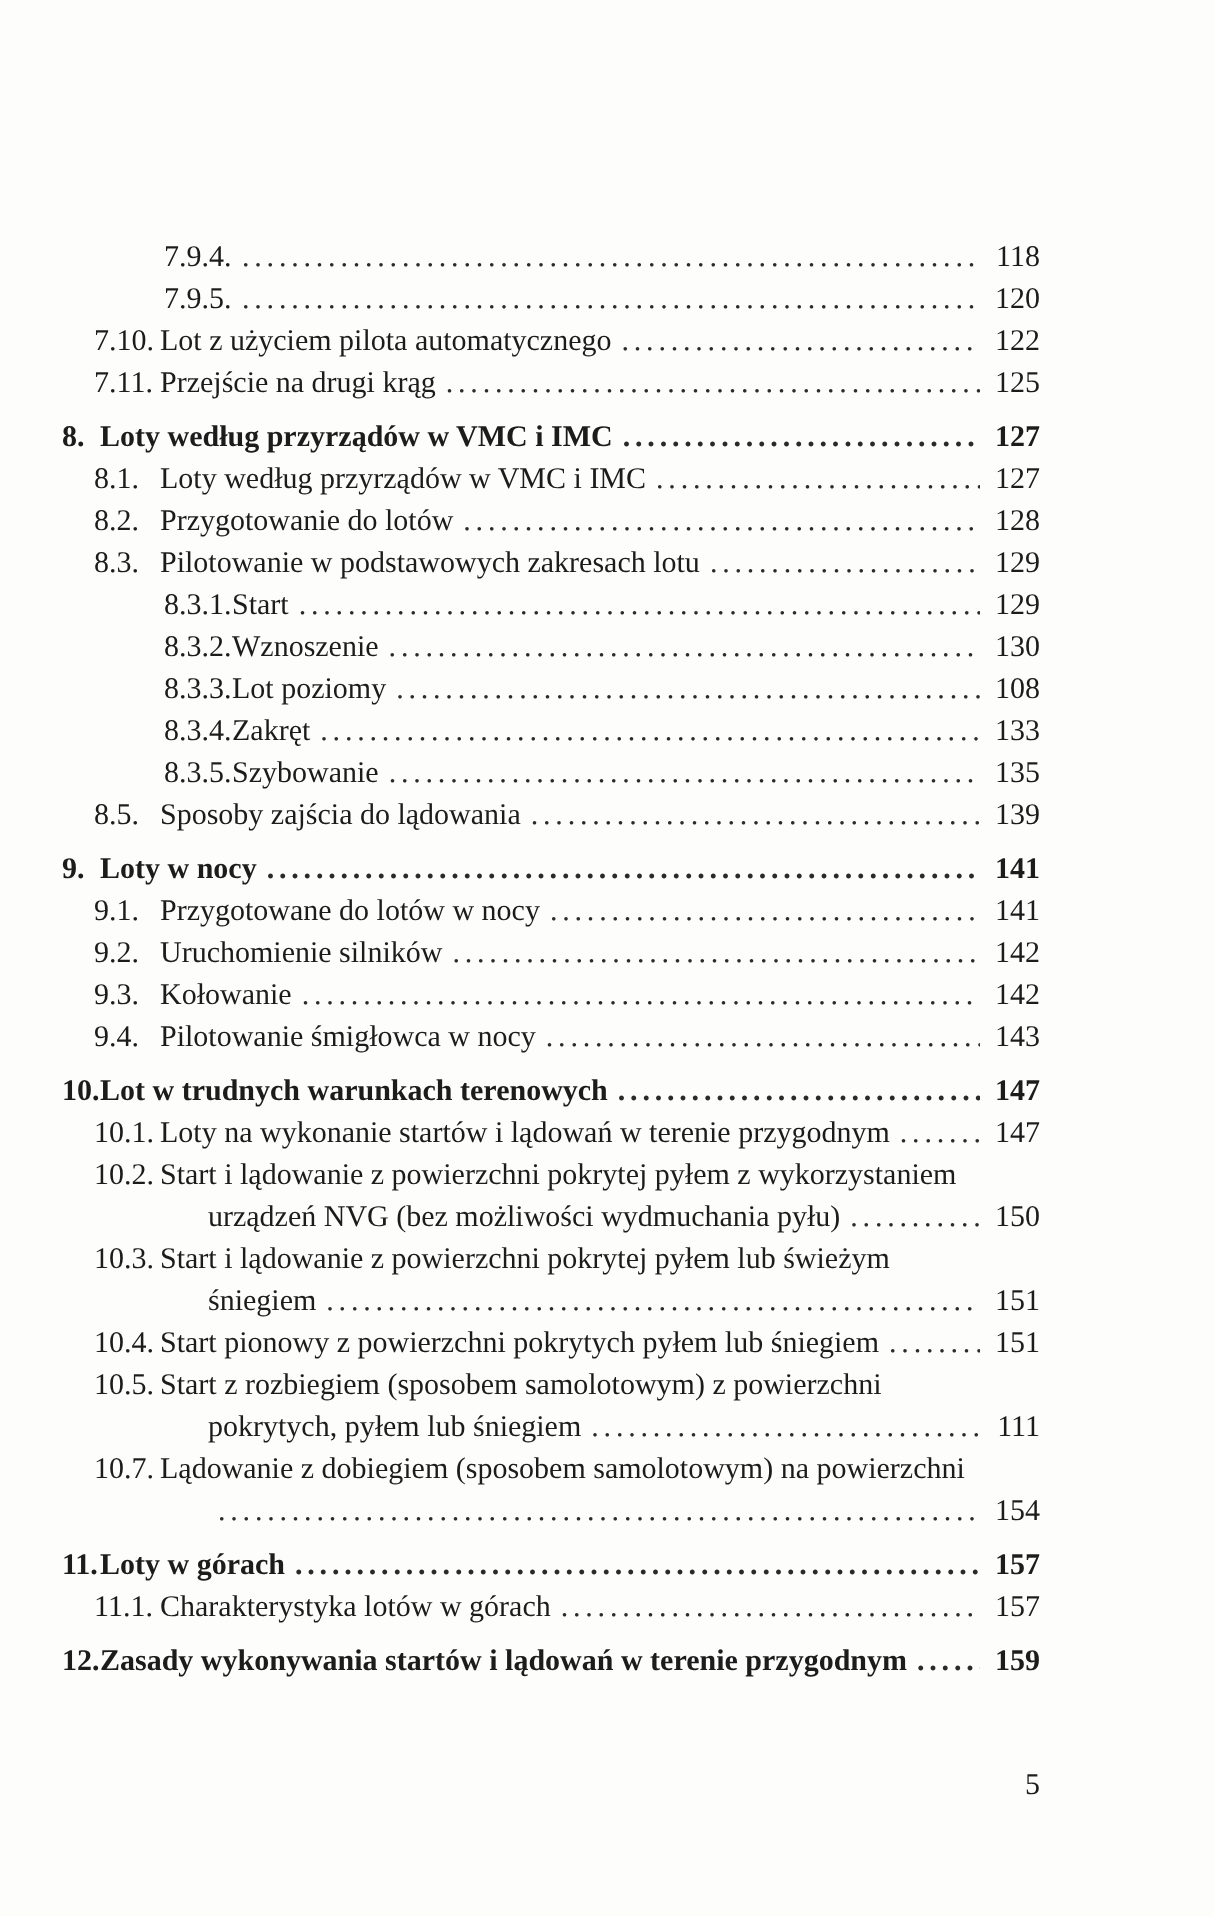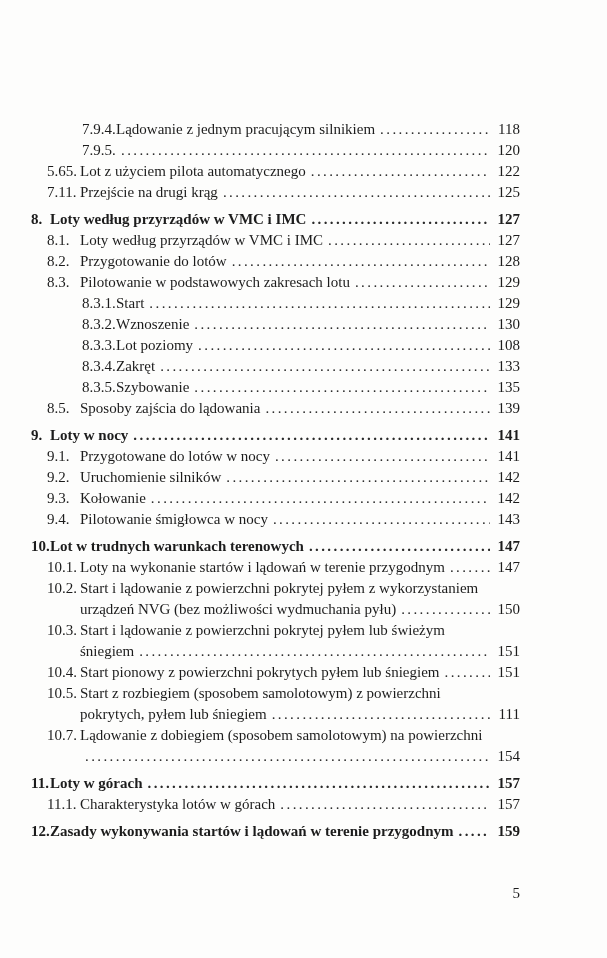--- a/index.html
+++ b/index.html
@@ -33,21 +33,21 @@
     white-space: nowrap;
   }
   .row.gap { margin-top: 6px; }
   .row.bold { font-weight: bold; }
   .lvl1 { padding-left: 31px; }
   .lvl2 { padding-left: 47px; }
   .lvl3 { padding-left: 82px; }
   .lvl1 .num { display: inline-block; width: 19px; flex: none; }
   .lvl2 .num { display: inline-block; width: 33px; flex: none; }
   .lvl3 .num { display: inline-block; width: 34px; flex: none; }
-  .cont.lvl2 { padding-left: 80px; align-items: flex-end; }
+  .cont.lvl2 { padding-left: 104px; align-items: flex-end; }
   .title { flex: none; }
   .dots {
     flex: 1 1 auto;
     overflow: hidden;
     white-space: nowrap;
     margin-left: 5px;
     margin-right: 5px;
     color: #2a2a2a;
   }
   .dots::after {
@@ -68,31 +68,30 @@
     line-height: 21px;
   }
 </style>
 </head>
 <body>
 
 <div class="page">
   <div class="toc">
       <div class="row lvl3">
         <span class="num">7.9.4.</span>
-        <span class="title">Lądowanie z jednym pracującym silnikiem</span>
         <span class="dots"></span>
         <span class="pageno">118</span>
       </div>
       <div class="row lvl3">
         <span class="num">7.9.5.</span>
         <span class="dots"></span>
         <span class="pageno">120</span>
       </div>
       <div class="row lvl2">
-        <span class="num">5.65.</span>
+        <span class="num">7.10.</span>
         <span class="title">Lot z użyciem pilota automatycznego</span>
         <span class="dots"></span>
         <span class="pageno">122</span>
       </div>
       <div class="row lvl2">
         <span class="num">7.11.</span>
         <span class="title">Przejście na drugi krąg</span>
         <span class="dots"></span>
         <span class="pageno">125</span>
       </div>

